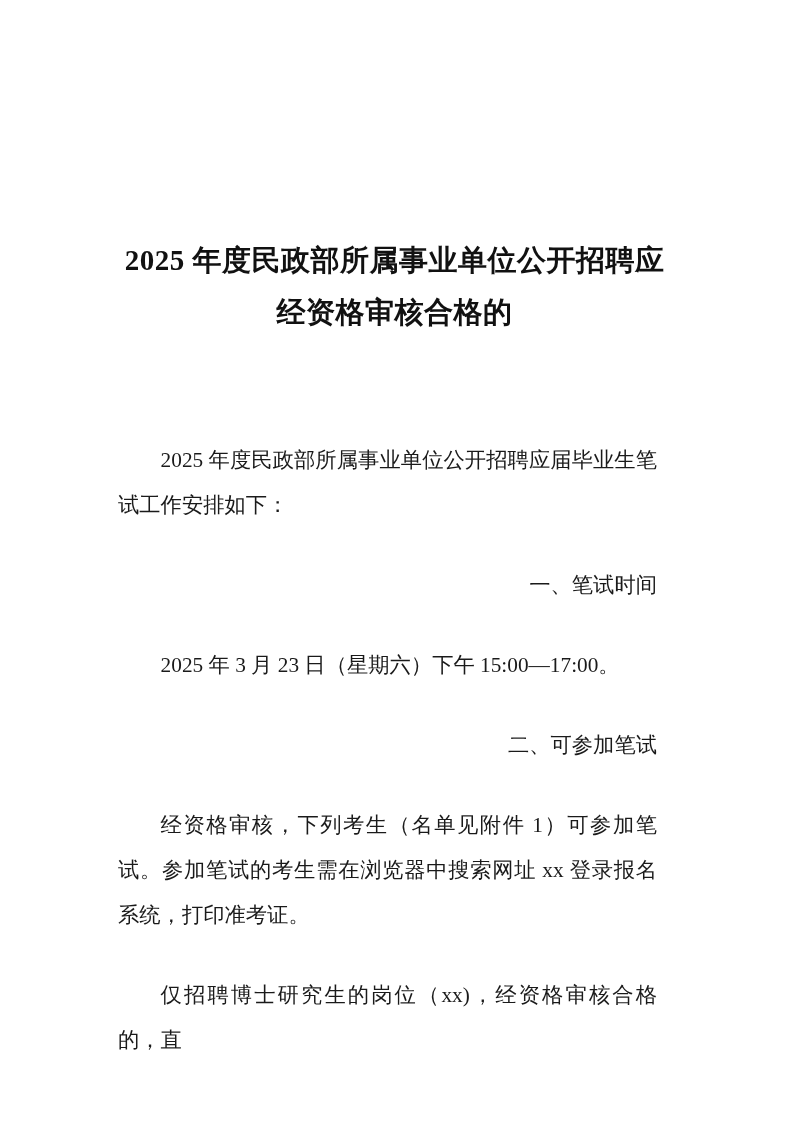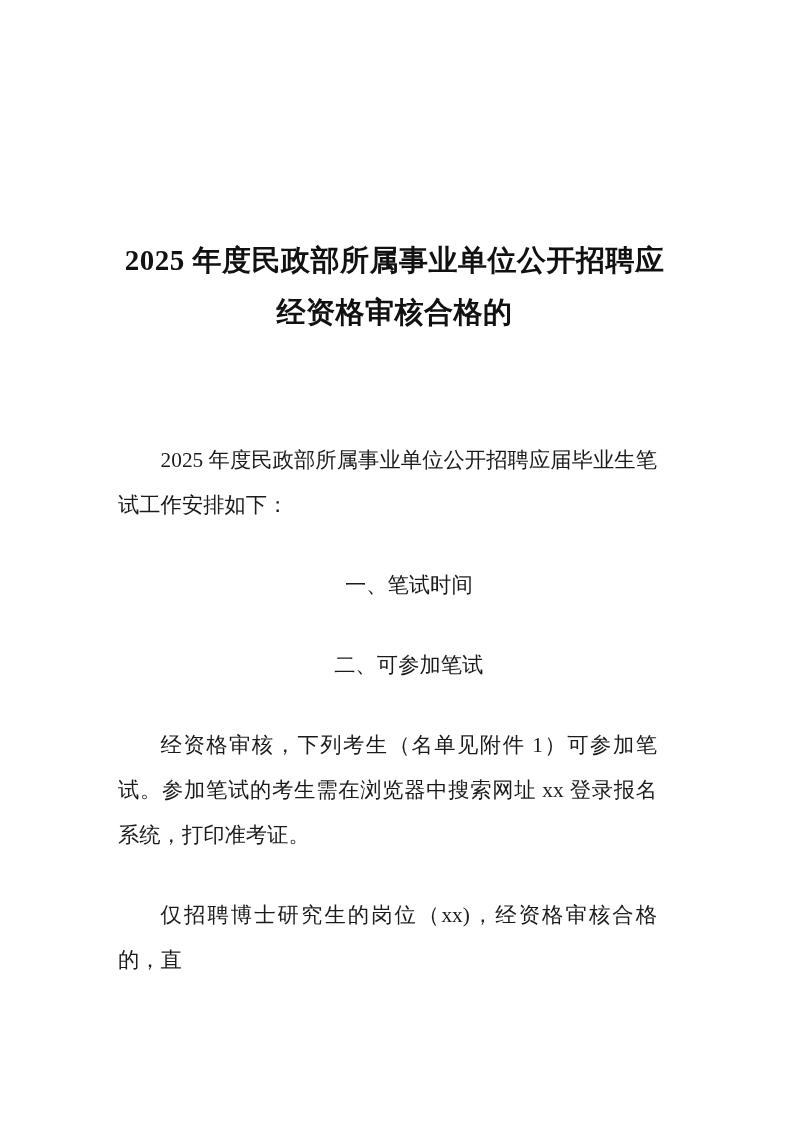--- a/index.html
+++ b/index.html
@@ -35,40 +35,41 @@
     margin: 0 14px 35px 0;
     font-size: 21.3px;
     line-height: 45px;
     text-indent: 2em;
     text-align: justify;
     text-justify: inter-ideograph;
     font-weight: 400;
     color: #1a1a1a;
   }
   .para.heading {
-    text-align: center;
+    text-align: right;
   }
   .para.last {
     margin-bottom: 0;
   }
 </style>
 </head>
 <body>
 
 <div class="page">
 
   <h1 class="doc-title">
     <span class="title-line">2025 年度民政部所属事业单位公开招聘应</span>
     <span class="title-line">经资格审核合格的</span>
   </h1>
 
   <p class="para">2025 年度民政部所属事业单位公开招聘应届毕业生笔试工作安排如下：</p>
 
   <p class="para heading">一、笔试时间</p>
 
+  <p class="para">2025 年 3 月 23 日（星期六）下午 15:00—17:00。</p>
 
   <p class="para heading">二、可参加笔试</p>
 
   <p class="para">经资格审核，下列考生（名单见附件 1）可参加笔试。参加笔试的考生需在浏览器中搜索网址 xx 登录报名系统，打印准考证。</p>
 
   <p class="para last">仅招聘博士研究生的岗位（xx)，经资格审核合格的，直</p>
 
 </div>
 
 </body></html>

